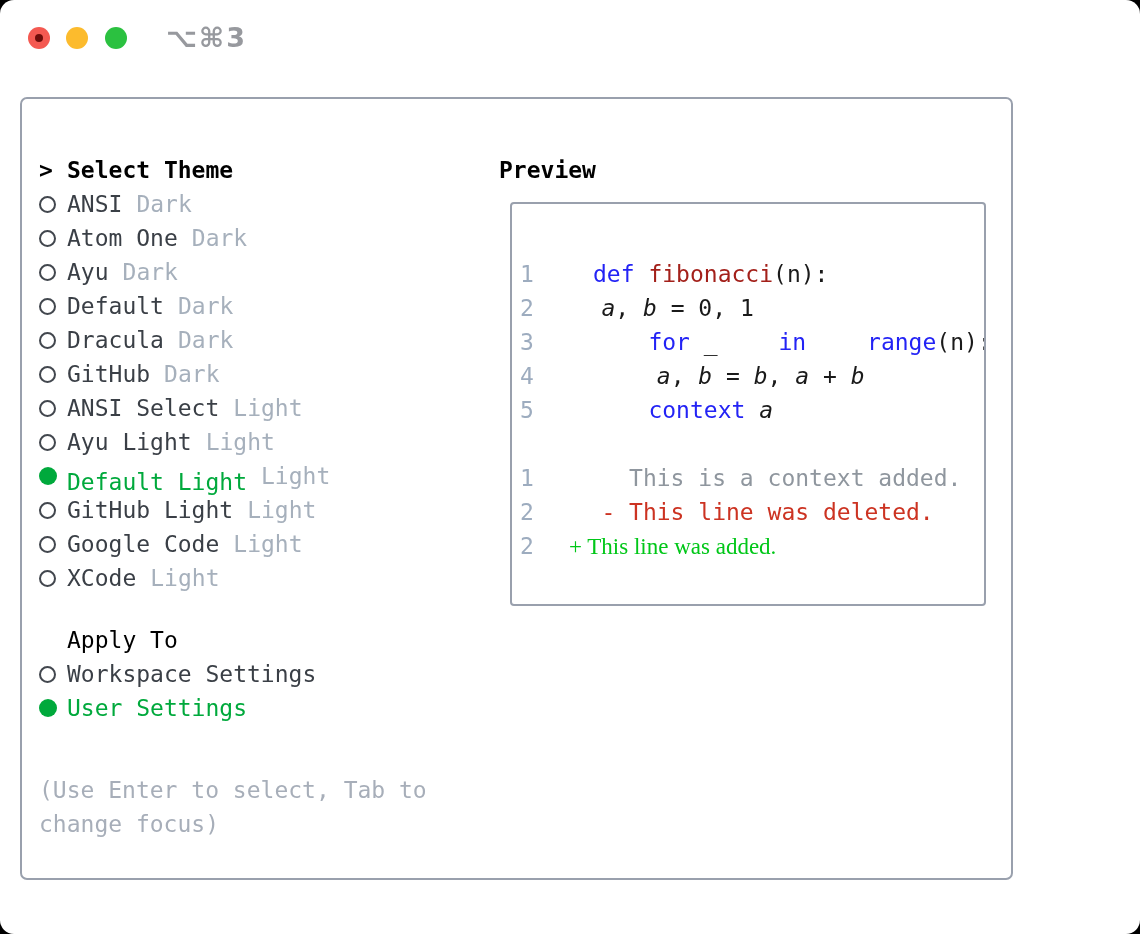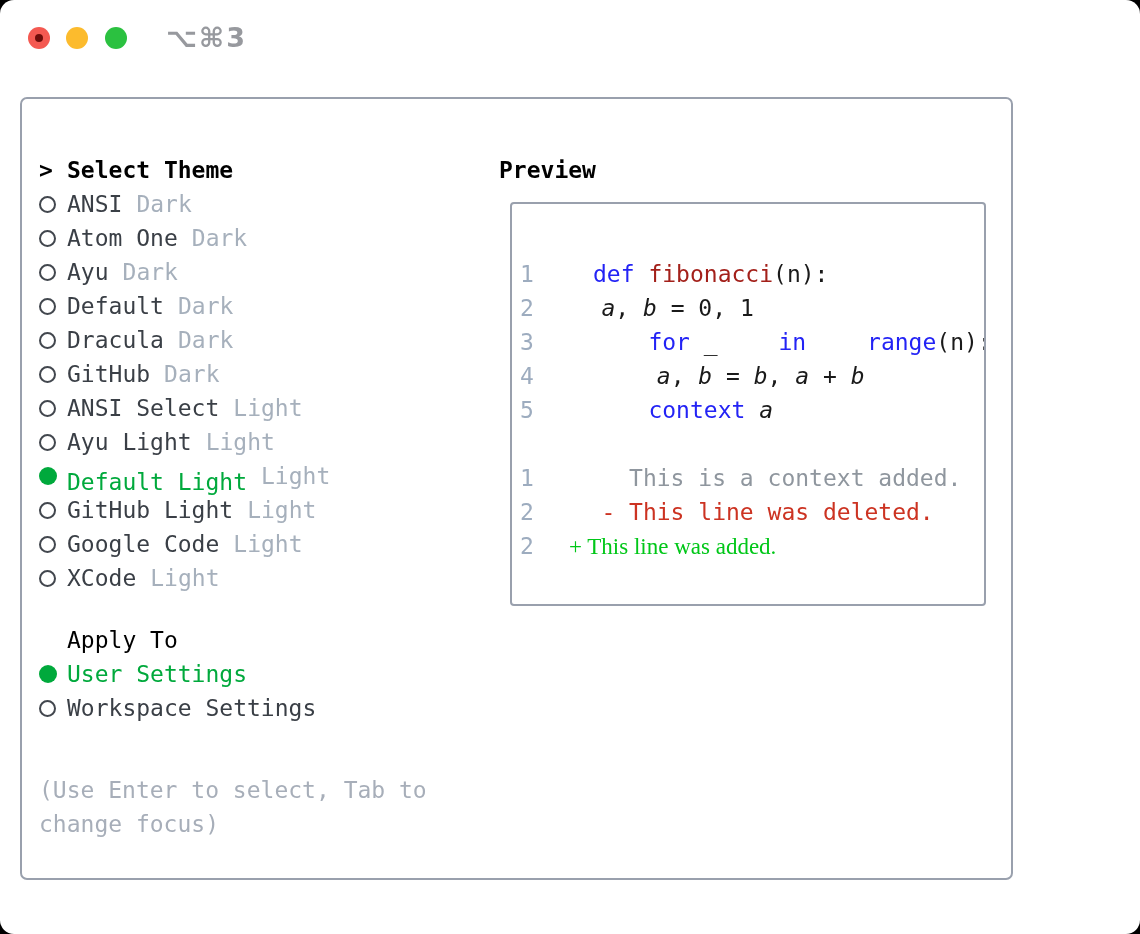--- a/index.html
+++ b/index.html
@@ -92,22 +92,22 @@
           <div class="row"><span class="marker"><span class="radio"></span></span><span class="t-name">Google Code</span><span class="t-variant">Light</span></div>
           <div class="row"><span class="marker"><span class="radio"></span></span><span class="t-name">XCode</span><span class="t-variant">Light</span></div>
         </div>
 
       <div class="row apply-gap">
         <span class="marker"></span>
         <span class="hdr-plain">Apply To</span>
       </div>
 
       <div>
+          <div class="row"><span class="marker"><span class="radio"></span></span><span class="opt-label">Workspace Settings</span></div>
           <div class="row"><span class="marker"><span class="radio on"></span></span><span class="opt-label sel">User Settings</span></div>
-          <div class="row"><span class="marker"><span class="radio"></span></span><span class="opt-label">Workspace Settings</span></div>
         </div>
 
       <div class="hint">(Use Enter to select, Tab to change focus)</div>
     </div>
 
     <div class="preview-title">Preview</div>
 
     <div class="preview-box">
         <div class="pline"><span class="lnum"></span><span class="lcode"></span></div>
         <div class="pline"><span class="lnum">1</span><span class="lcode"><span class="tok kw">def</span><span class="tok plain"> </span><span class="tok fn">fibonacci</span><span class="tok plain">(n):</span></span></div>

